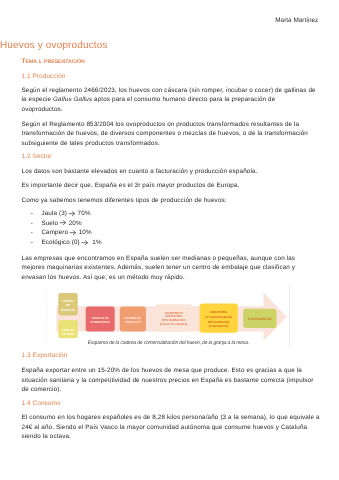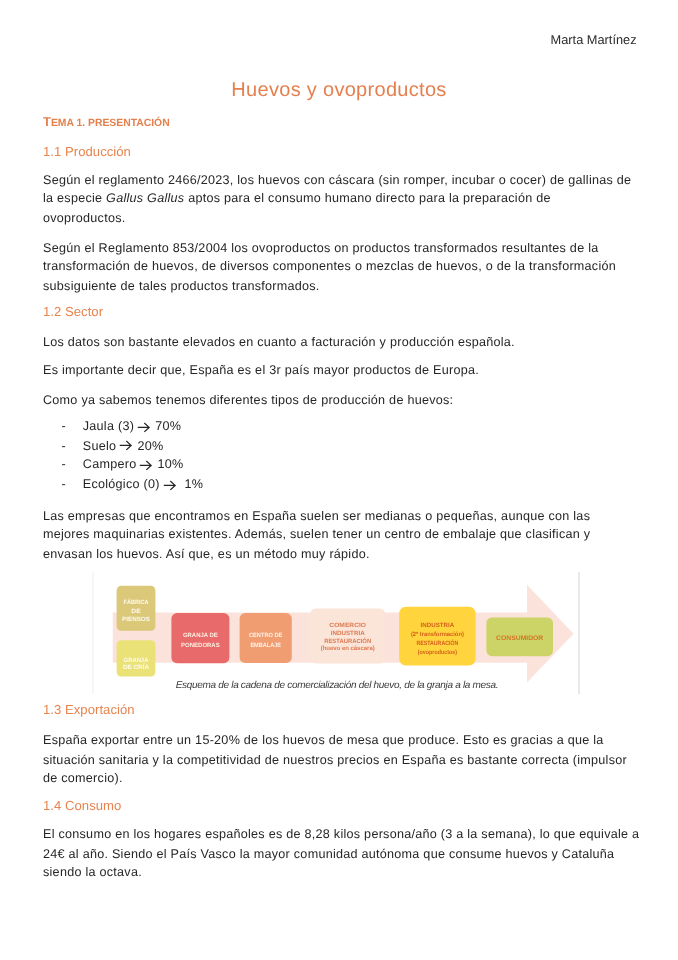--- a/index.html
+++ b/index.html
@@ -1,21 +1,21 @@
 <!DOCTYPE html>
 <html><head>
 <meta charset="utf-8">
 <style>
   html,body{margin:0;padding:0;background:#ffffff;}
   *{-webkit-font-smoothing:antialiased;}
   body{width:339px;height:480px;font-family:"Liberation Sans",sans-serif;color:#262626;overflow:hidden;
        -webkit-font-smoothing:antialiased;text-rendering:geometricPrecision;}
   .page{position:relative;width:339px;height:480px;transform:translateZ(0);}
   .author{position:absolute;left:275.3px;top:16.5px;font-size:6.4px;line-height:7px;color:#2b2b2b;letter-spacing:0.0px;white-space:pre;}
-  .doc-title{position:absolute;left:0;right:0;top:39.8px;text-align:center;color:#e4804e;font-size:10px;line-height:11px;font-weight:400;letter-spacing:0.15px;}
+  .doc-title{position:absolute;left:0;right:0;top:39.8px;color:#e4804e;font-size:10px;line-height:11px;font-weight:400;letter-spacing:0.15px;}
   .h2{position:absolute;left:21.5px;color:#e4804e;font-size:6.45px;line-height:7px;font-weight:700;letter-spacing:0px;white-space:pre;}
   .h2 .sc{font-size:5.2px;}
   .h3{position:absolute;left:21.5px;color:#e8844f;font-size:6.55px;line-height:7.4px;font-weight:400;letter-spacing:0.02px;white-space:pre;}
   .para{position:absolute;left:21.5px;width:305px;font-size:6.3px;letter-spacing:0.13px;line-height:9.55px;margin:0;text-align:left;}
   .ln{display:block;white-space:pre;}
   .dash{position:absolute;left:30.8px;font-size:6.3px;line-height:9.55px;}
   .arw{display:inline-block;vertical-align:-1.1px;margin:0 0.3px;overflow:visible;}
   .litxt{position:absolute;left:41.4px;font-size:6.3px;letter-spacing:0.13px;line-height:9.55px;white-space:pre;}
   .fig{position:absolute;left:0;top:0;width:339px;height:480px;overflow:visible;}
   .figtxt{font-family:"Liberation Sans",sans-serif;font-weight:700;}

